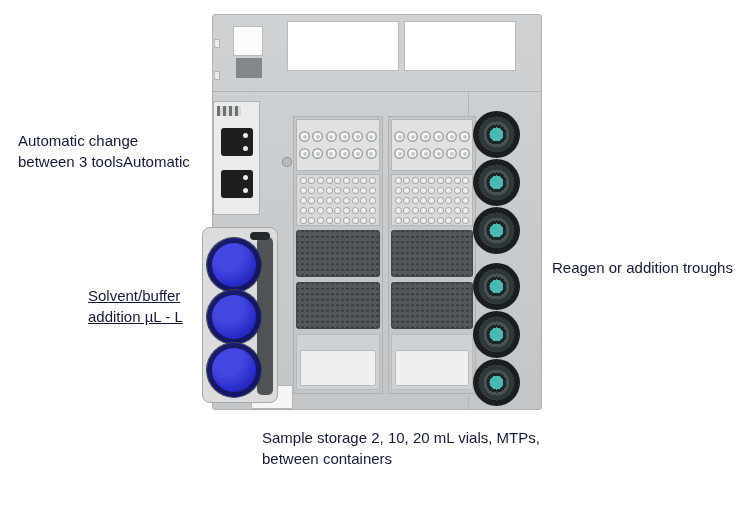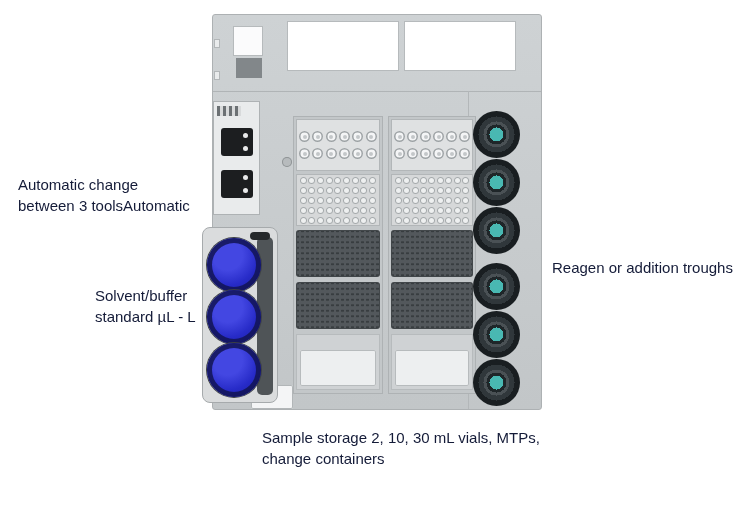--- a/index.html
+++ b/index.html
@@ -1,22 +1,22 @@
 <!DOCTYPE html>
 <html><head>
 <meta charset="utf-8">
 <style>
   html,body{margin:0;padding:0;background:#ffffff;}
   .stage{
     position:relative;width:743px;height:508px;background:#ffffff;
     font-family:"Liberation Sans",sans-serif;color:#141b38;overflow:hidden;
   }
   .label{position:absolute;font-size:15px;line-height:21px;color:#141b38;}
-  #lbl-tool{left:18px;top:130px;margin-top:44px;}
-  #lbl-solvent{left:95px;top:285px;}
+  #lbl-tool{left:18px;top:130px;}
+  #lbl-solvent{left:88px;top:285px;text-decoration:underline;}
   #lbl-troughs{left:552px;top:257px;white-space:nowrap;}
   #lbl-sample{left:262px;top:427px;}
 
   
   .deck{
     position:absolute;left:212px;top:14px;width:328px;height:394px;
     background:linear-gradient(180deg,#ced2d4,#c2c6c8);
     border:1px solid #adb1b3;border-radius:3px;
   }
   .seam-h{position:absolute;left:0;right:0;top:76px;height:1px;background:#b0b4b6;}
@@ -82,28 +82,28 @@
 <body>
 
 <div class="stage">
 
   <div class="label" id="lbl-tool">
     <div>Automatic change</div>
     <div>between 3 toolsAutomatic</div>
   </div>
   <div class="label" id="lbl-solvent">
     <div>Solvent/buffer</div>
-    <div>standard µL - L</div>
+    <div>addition µL - L</div>
   </div>
   <div class="label" id="lbl-troughs">
     <div>Reagen or addition troughs</div>
   </div>
   <div class="label" id="lbl-sample">
-    <div>Sample storage 2, 10, 30 mL vials, MTPs,</div>
-    <div>change containers</div>
+    <div>Sample storage 2, 10, 20 mL vials, MTPs,</div>
+    <div>between containers</div>
   </div>
 
   <div class="deck">
     <div class="seam-h"></div>
     <div class="seam-v"></div>
     <div class="cutout c1"></div>
     <div class="cutout c2"></div>
     <div class="smallbox"></div>
     <div class="smalldark"></div>
     <div class="edgetab t1"></div>

